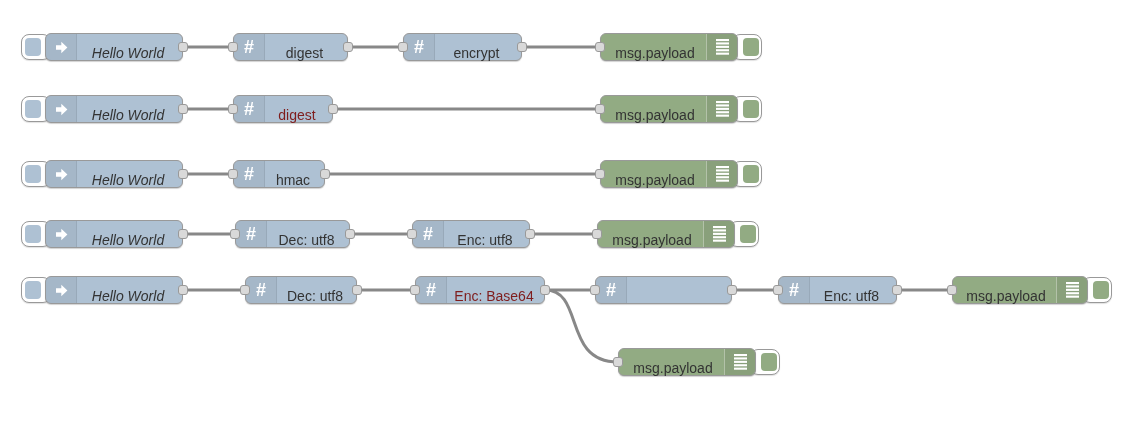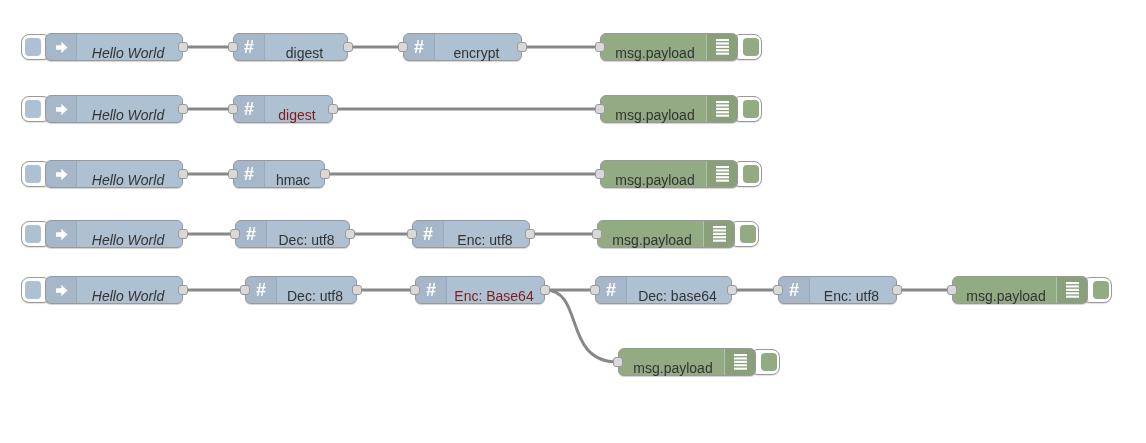--- a/index.html
+++ b/index.html
@@ -235,21 +235,20 @@
         <span class="hash-glyph">#</span>
       </div>
       <div class="label label-after-icon" style="color: #7f1d1d;">Enc: Base64</div>
     </div>
     <div class="port" style="left: 410px; top: 285px; background: rgb(217, 217, 217); border-color: rgb(153, 153, 153);"></div>
     <div class="port" style="left: 540px; top: 285px; background: rgb(217, 217, 217); border-color: rgb(153, 153, 153);"></div>
     <div class="node" style="left: 595px; top: 276px; width: 137px; background: rgb(174, 193, 211); border-color: rgb(153, 153, 153);">
       <div class="icon-region icon-left">
         <span class="hash-glyph">#</span>
       </div>
-      <div class="label label-after-icon" style="color: rgb(51, 51, 51);">Dec: base64</div>
     </div>
     <div class="port" style="left: 590px; top: 285px; background: rgb(217, 217, 217); border-color: rgb(153, 153, 153);"></div>
     <div class="port" style="left: 727px; top: 285px; background: rgb(217, 217, 217); border-color: rgb(153, 153, 153);"></div>
     <div class="node" style="left: 778px; top: 276px; width: 119px; background: rgb(174, 193, 211); border-color: rgb(153, 153, 153);">
       <div class="icon-region icon-left">
         <span class="hash-glyph">#</span>
       </div>
       <div class="label label-after-icon" style="color: rgb(51, 51, 51);">Enc: utf8</div>
     </div>
     <div class="port" style="left: 773px; top: 285px; background: rgb(217, 217, 217); border-color: rgb(153, 153, 153);"></div>

